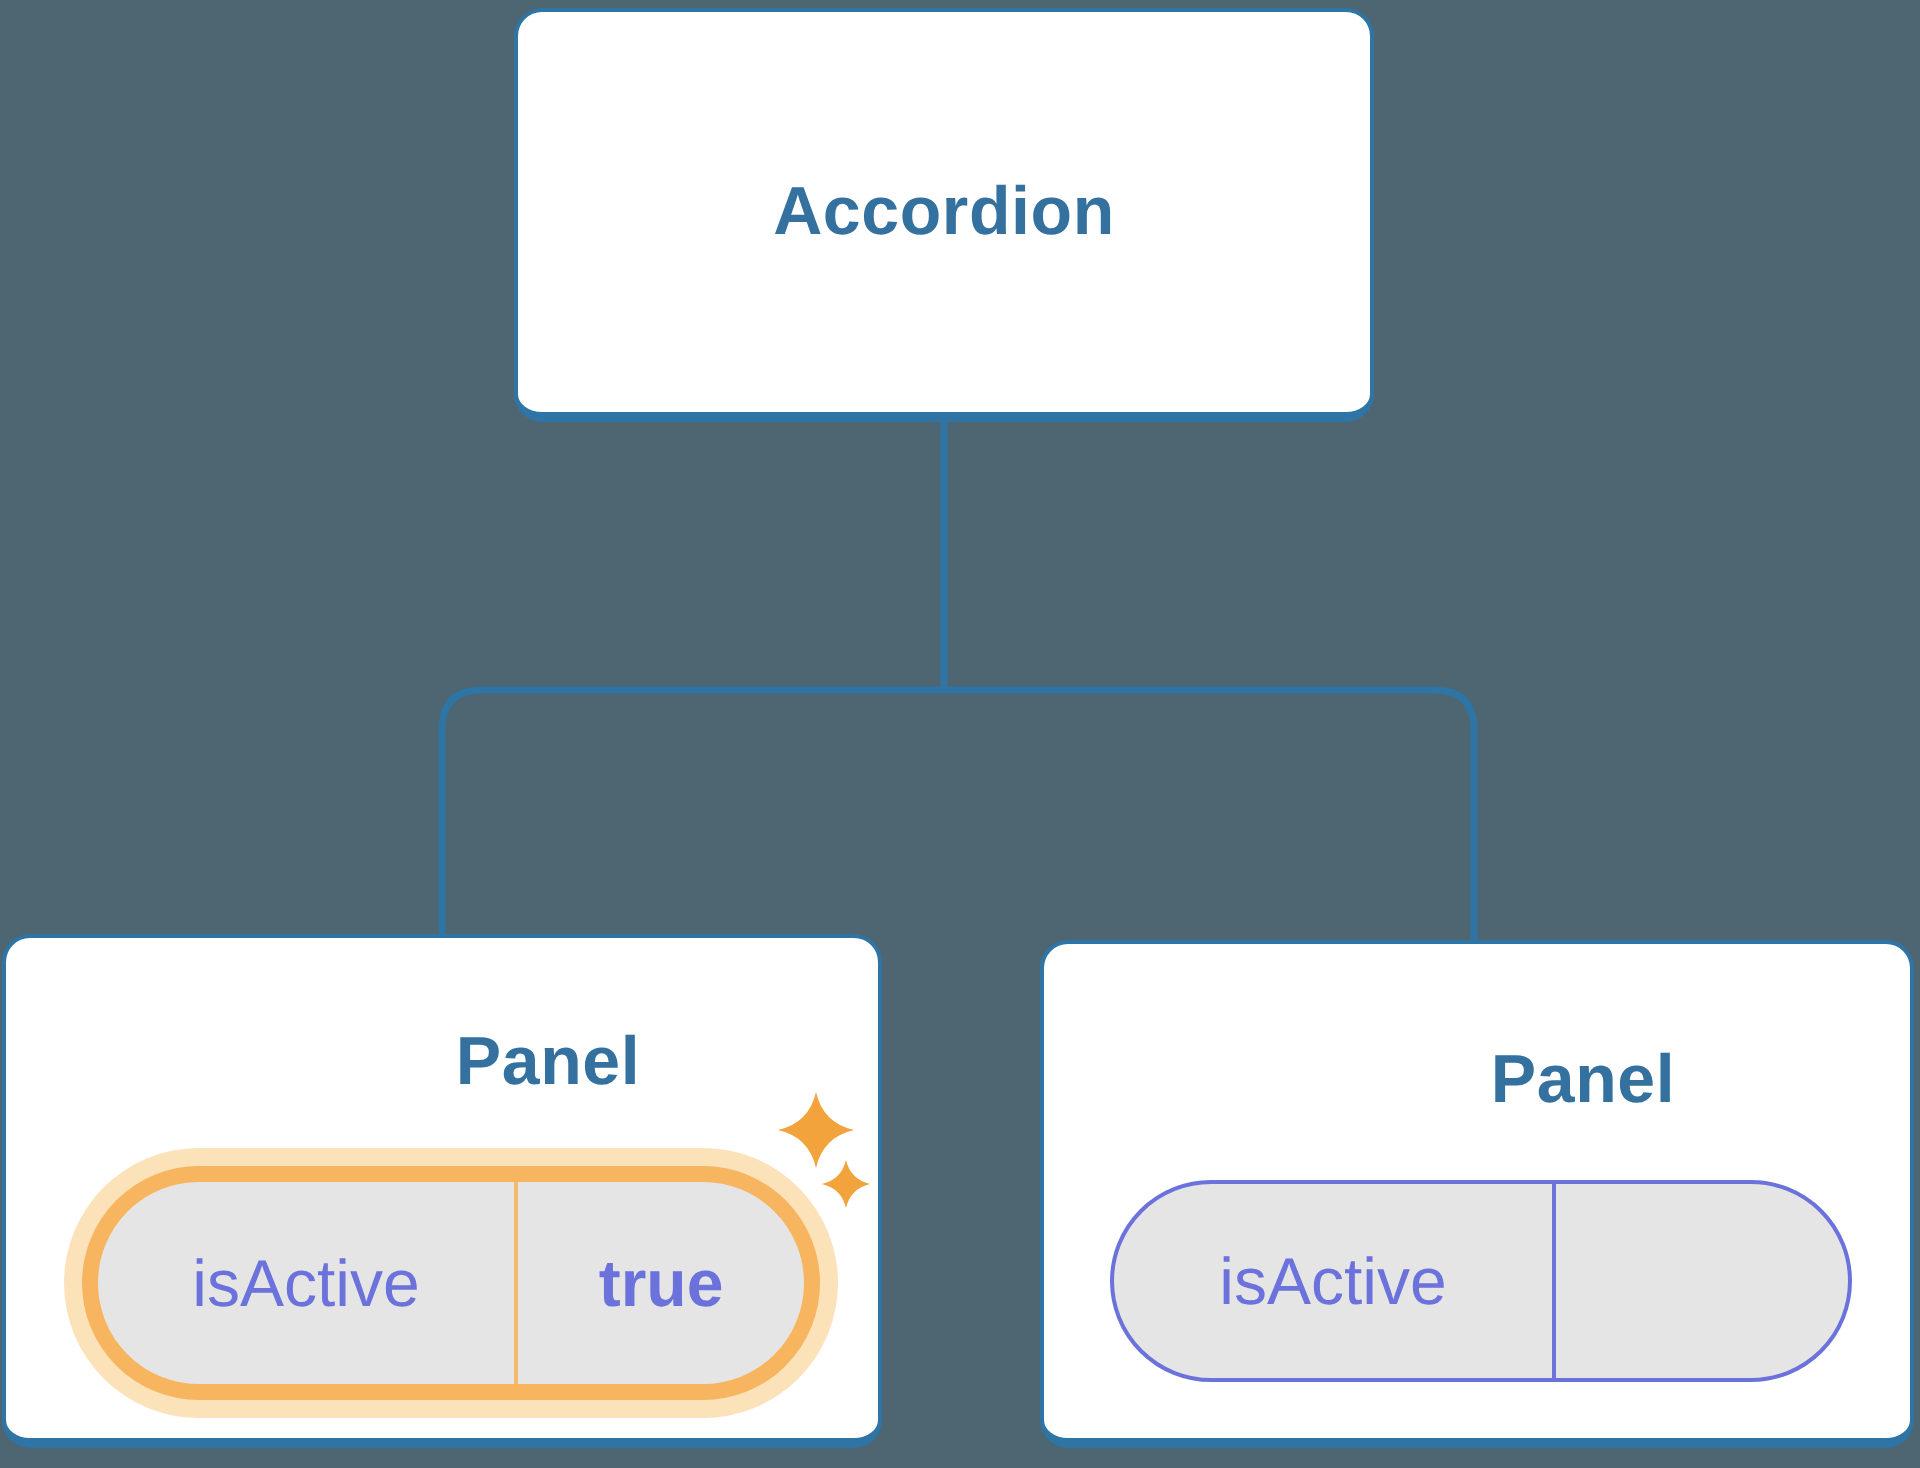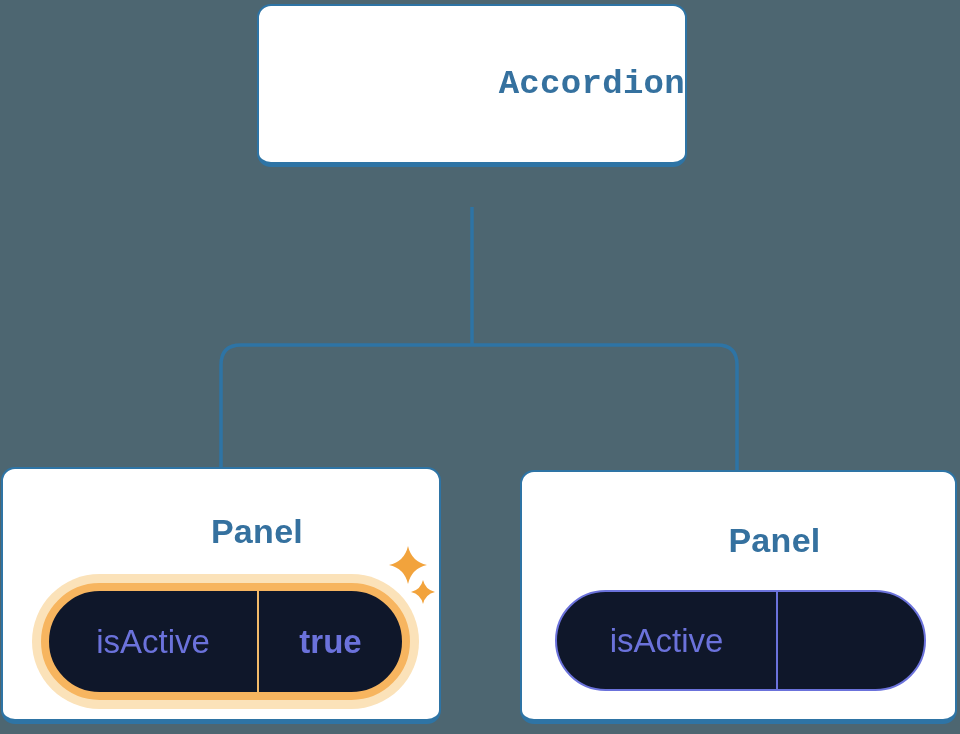--- a/index.html
+++ b/index.html
@@ -12,37 +12,37 @@
   .connector-svg { position: absolute; left: 0; top: 0; width: 960px; height: 734px; }
 
   .node {
     position: absolute; box-sizing: border-box;
     background: #FFFFFF;
     border: 2px solid #2E74A5;
     border-bottom-width: 5px;
     border-radius: 14px;
   }
   .root-node {
-    left: 257px; top: 4px; width: 430px; height: 163px;
-    display: flex; align-items: center; justify-content: flex-end; font-family: Liberation Mono, monospace;
+    left: 257px; top: 4px; width: 430px; height: 207px;
+    display: flex; align-items: center; justify-content: center;
   }
   .node-title {
     color: #35719F; font-size: 34px; font-weight: 600;
     line-height: 1; letter-spacing: 0.3px;
   }
   .panel-left  { left: 1px;   top: 467px; width: 440px; height: 257px; }
   .panel-right { left: 520px; top: 470px; width: 437px; height: 254px; }
 
-  .panel-title { position: absolute; left: 0; width: 100%; text-align: center; padding-left: 36px; }
+  .panel-title { position: absolute; left: 17px; width: 100%; text-align: center; padding-left: 36px; }
   .panel-left  .panel-title { top: 45px; }
   .panel-right .panel-title { top: 51px; }
 
   .pill {
     position: absolute; display: flex; box-sizing: border-box;
-    background: #0f172a;
+    background: #e5e5e5;
   }
   .pill-active {
     left: 38px; top: 114px; width: 369px; height: 117px;
     border: 8px solid #F7B55F;
     border-radius: 62px;
     box-shadow: 0 0 0 9px #FBE2B9;
   }
   .pill-inactive {
     left: 33px; top: 118px; width: 371px; height: 101px;
     border: 2px solid #6B72DB;

